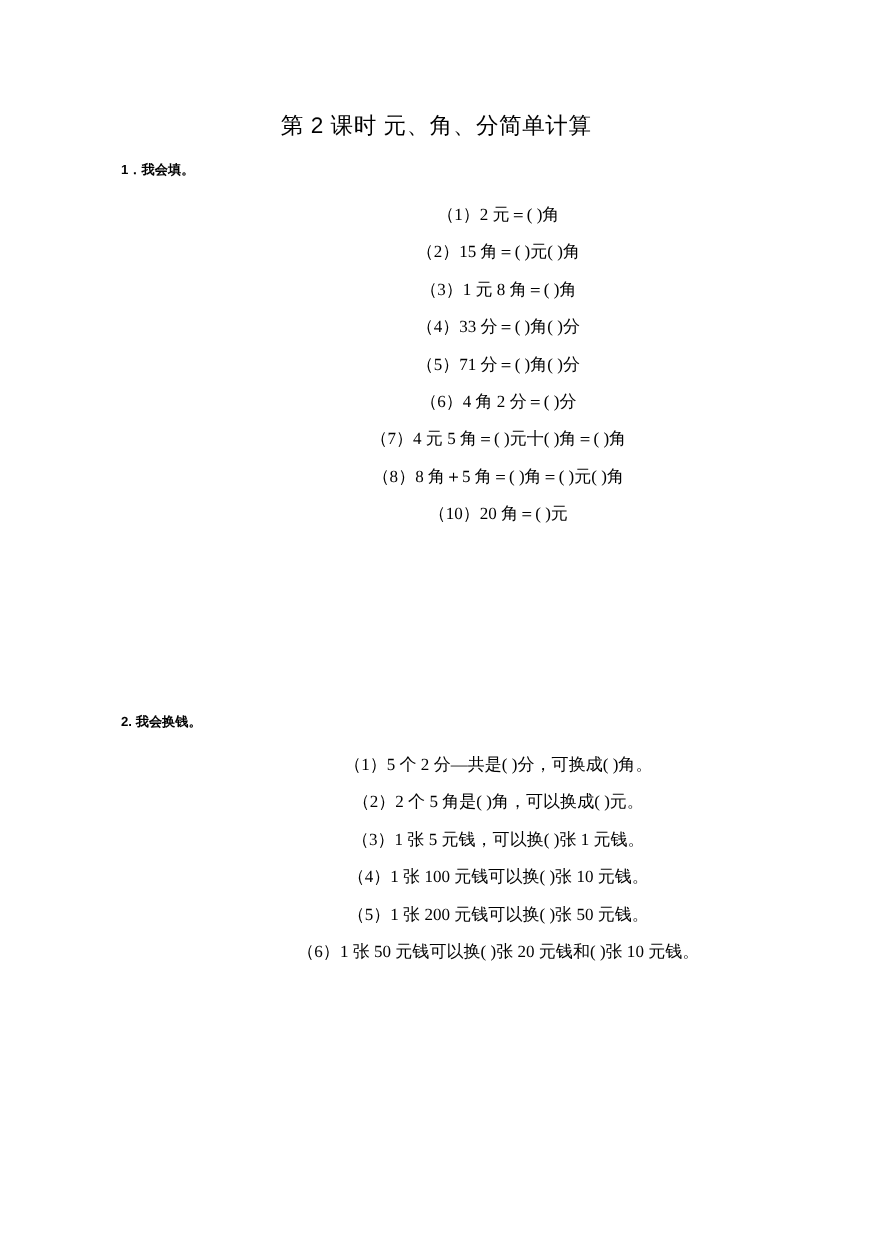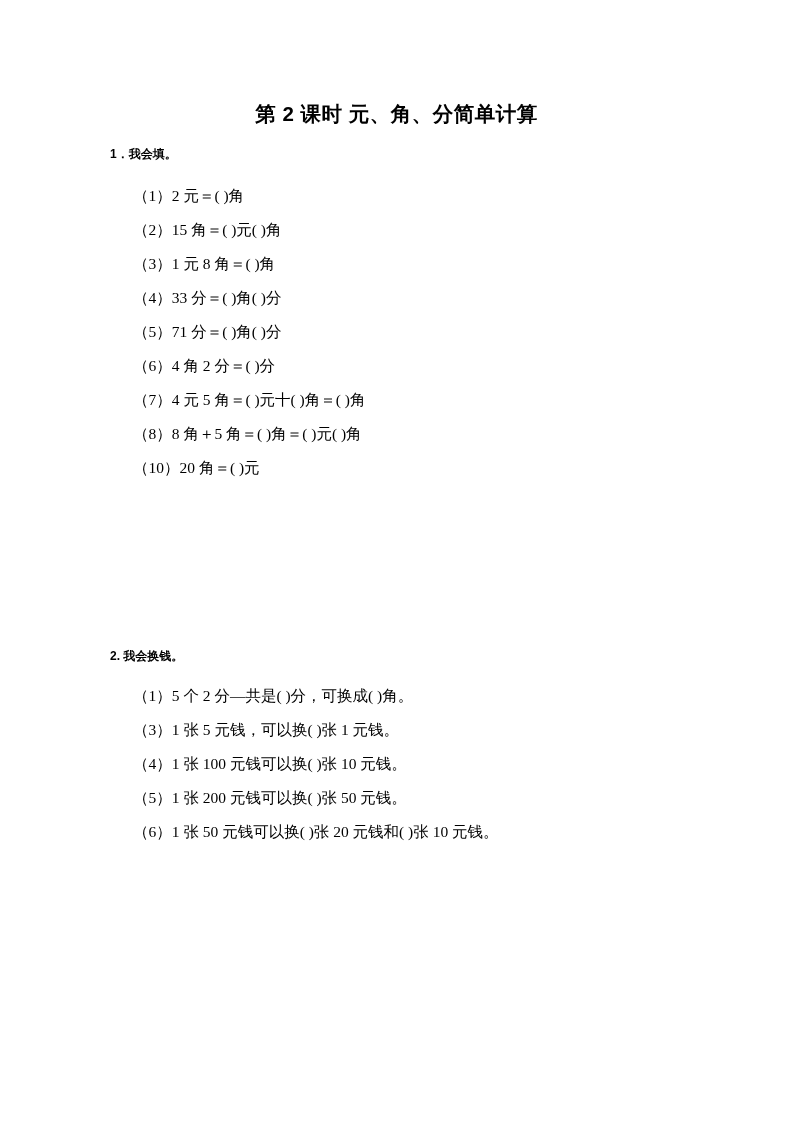--- a/index.html
+++ b/index.html
@@ -21,21 +21,21 @@
     width: 793px;
     height: 1122px;
   }
   .doc-title {
     position: absolute;
     left: 0;
     top: 100px;
     width: 793px;
     text-align: center;
     font-family: "Liberation Sans", sans-serif;
-    font-weight: bold;
+    font-weight: normal;
     font-size: 20.5px;
     letter-spacing: 0.5px;
   }
   .section-heading {
     position: absolute;
     font-family: "Liberation Sans", sans-serif;
     font-weight: bold;
     font-size: 12px;
     left: 110px;
   }
@@ -48,20 +48,21 @@
     width: 640px;
   }
   #list-1 { top: 188px; }
   #list-2 { top: 688px; }
 
   .q-item {
     font-size: 15.5px;
     line-height: 1;
     height: 34px;
     white-space: nowrap;
+    text-align: center;
   }
   .q-num {
     display: inline-block;
   }
   .q-text {
     display: inline;
   }
 </style>
 </head>
 <body>
@@ -102,20 +103,23 @@
     </div>
   </div>
 
   <div class="section-heading" id="heading-2">2. 我会换钱。</div>
 
   <div class="q-list" id="list-2">
     <div class="q-item">
       <span class="q-num">（1）</span><span class="q-text">5 个 2 分—共是(        )分，可换成(        )角。</span>
     </div>
     <div class="q-item">
+      <span class="q-num">（2）</span><span class="q-text">2 个 5 角是(        )角，可以换成(        )元。</span>
+    </div>
+    <div class="q-item">
       <span class="q-num">（3）</span><span class="q-text">1 张 5 元钱，可以换(        )张 1 元钱。</span>
     </div>
     <div class="q-item">
       <span class="q-num">（4）</span><span class="q-text">1 张 100 元钱可以换(        )张 10 元钱。</span>
     </div>
     <div class="q-item">
       <span class="q-num">（5）</span><span class="q-text">1 张 200 元钱可以换(        )张 50 元钱。</span>
     </div>
     <div class="q-item">
       <span class="q-num">（6）</span><span class="q-text">1 张 50 元钱可以换(        )张 20 元钱和(        )张 10 元钱。</span>

